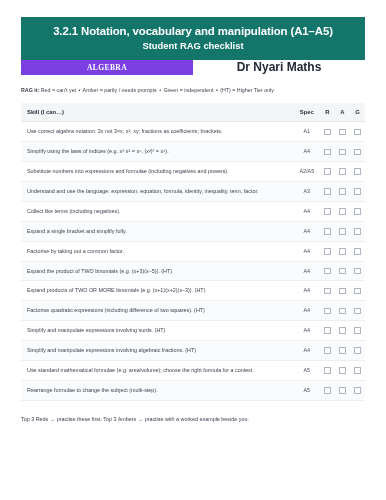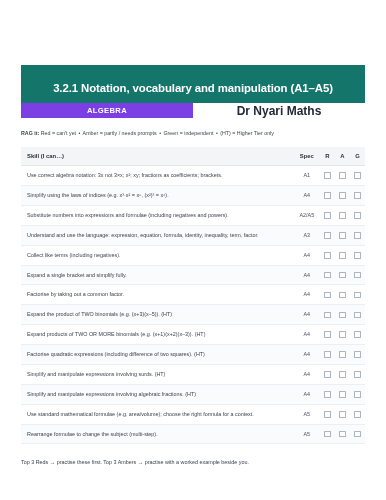--- a/index.html
+++ b/index.html
@@ -19,23 +19,22 @@
     height: 500px;
     box-sizing: border-box;
     padding: 17px 21px 0 21px;
     position: relative;
   }
 
   
   .banner {
     background: #14756B;
     color: #ffffff;
-    padding: 16px 8px 8px 8px;
+    padding: 7px 8px 8px 8px;
     text-align: center;
-    margin-top: 48px;
   }
   .banner-title {
     font-size: 11.4px;
     font-weight: bold;
     line-height: 1.25;
     letter-spacing: -0.1px;
   }
   .banner-sub {
     font-size: 9.4px;
     font-weight: bold;
@@ -53,20 +52,21 @@
   .topic-badge {
     width: 50%;
     background: #7B3FE4;
     color: #ffffff;
     font-size: 7.6px;
     font-weight: bold;
     letter-spacing: 0.35px;
     display: flex;
     align-items: center;
     justify-content: center;
+    font-family: Liberation Serif, serif;
   }
   .author {
     width: 50%;
     display: flex;
     align-items: center;
     justify-content: center;
     font-size: 12px;
     font-weight: bold;
     color: #232936;
   }
@@ -149,20 +149,21 @@
     line-height: 1.3;
   }
 </style>
 </head>
 <body>
 
 <div class="page">
 
   <div class="banner">
     <div class="banner-title">3.2.1 Notation, vocabulary and manipulation (A1–A5)</div>
+    <div class="banner-sub">Student RAG checklist</div>
   </div>
 
   <div class="meta-strip">
     <div class="topic-badge">ALGEBRA</div>
     <div class="author">Dr Nyari Maths</div>
   </div>
 
   <div class="legend">
     <b>RAG it:</b>
     <span>Red = can't yet</span>

